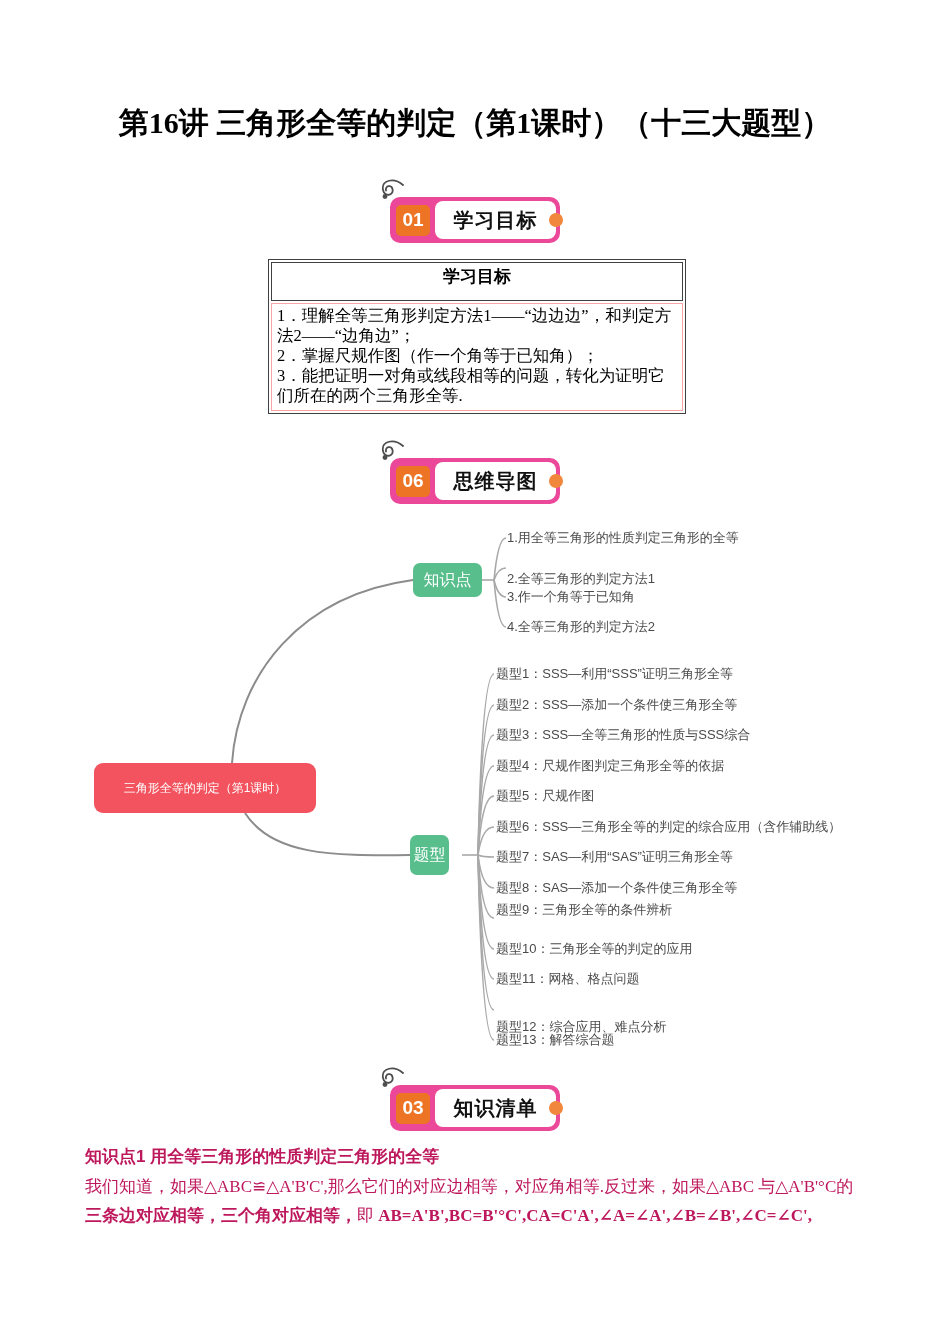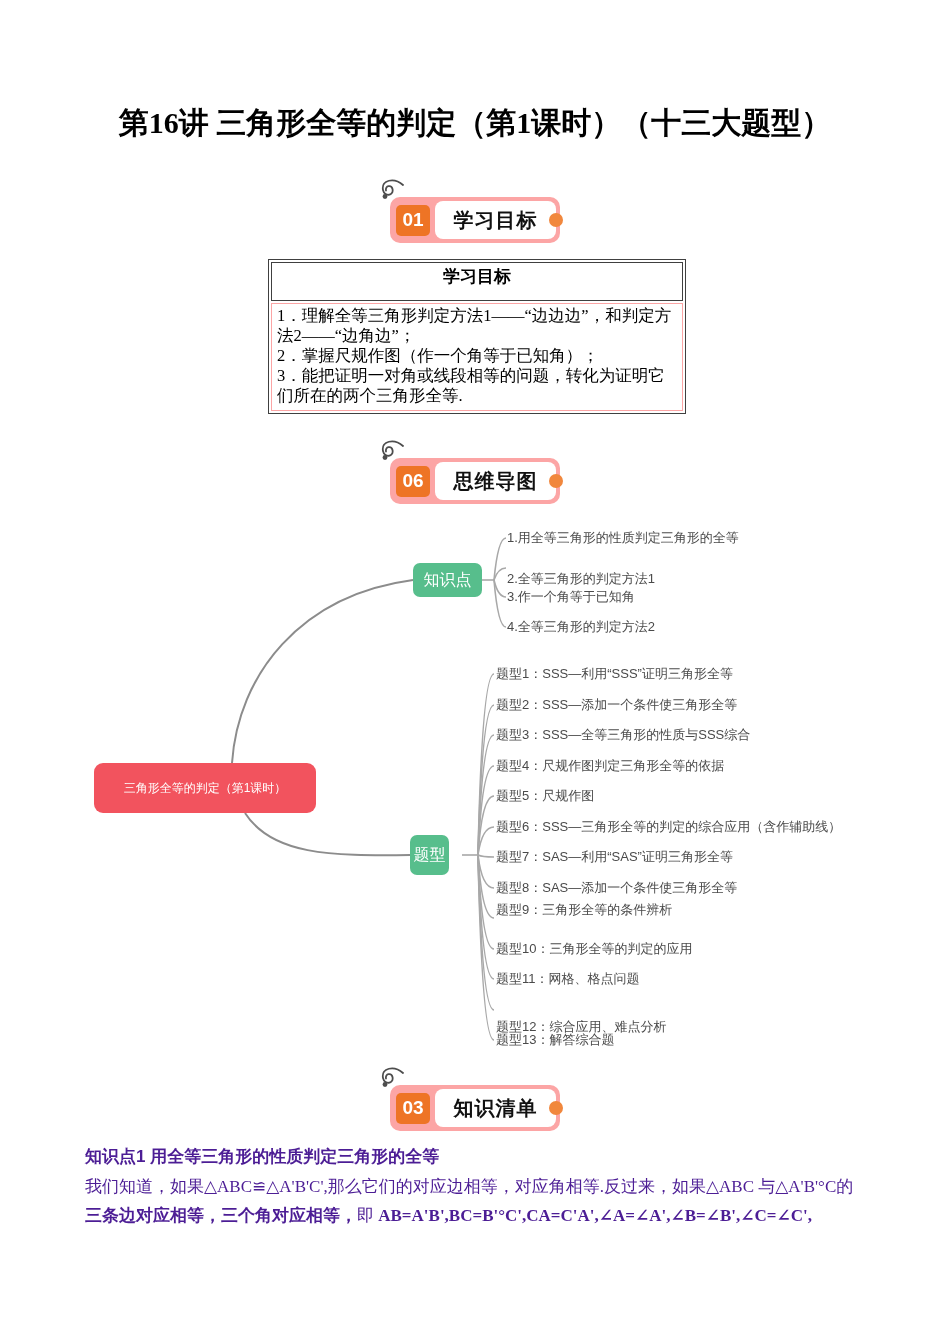--- a/index.html
+++ b/index.html
@@ -7,21 +7,21 @@
         font-family:"Liberation Sans","DejaVu Sans",sans-serif;}
 
   
   .doc-title{position:absolute;top:103px;left:0;width:100%;text-align:center;
              font-family:"Liberation Serif","DejaVu Serif",serif;
              font-size:30px;font-weight:bold;color:#000;}
 
   
   .badge-wrap{position:absolute;left:50%;transform:translateX(-50%);width:170px;height:46px;}
   .curl{position:absolute;left:-14px;top:-18px;width:30px;height:30px;}
-  .badge{position:absolute;inset:0;background:#fca5a5;border-radius:10px;
+  .badge{position:absolute;inset:0;background:#ec4899;border-radius:10px;
          display:flex;align-items:center;padding:4px;box-sizing:border-box;}
   .badge-num{width:34px;height:31px;background:#EE7425;border-radius:5px;margin-left:2px;
              color:#fff;font-weight:bold;font-size:19px;display:flex;align-items:center;justify-content:center;}
   .badge-label{position:relative;flex:1;height:38px;margin-left:5px;background:#fff;border-radius:8px;
                display:flex;align-items:center;justify-content:center;
                font-size:20px;font-weight:bold;color:#111;letter-spacing:1px;}
   .badge-label .notch{position:absolute;right:-7px;top:50%;transform:translateY(-50%);
                       width:14px;height:14px;border-radius:50%;background:#F1873D;}
 
   
@@ -36,21 +36,21 @@
   .mindmap{position:absolute;left:0;top:510px;width:950px;height:560px;}
   .mm-lines{position:absolute;left:0;top:0;}
   .mm-root{position:absolute;left:94px;top:253px;width:222px;height:50px;background:#F2535E;
            border-radius:9px;color:#fff;font-size:12px;display:flex;align-items:center;
            justify-content:center;white-space:nowrap;}
   .mm-branch{position:absolute;background:#57BE8C;border-radius:7px;color:#fff;font-size:16px;
              display:flex;align-items:center;justify-content:center;white-space:nowrap;}
   .mm-item{position:absolute;height:18px;line-height:18px;font-size:13px;color:#4a4a4a;white-space:nowrap;}
 
   
-  .knowledge{position:absolute;left:85px;top:1142px;width:810px;color:#4c1d95;}
+  .knowledge{position:absolute;left:85px;top:1142px;width:810px;color:#be185d;}
   .k-heading{font-size:17px;font-weight:bold;line-height:30px;
              font-family:"Liberation Sans","DejaVu Sans",sans-serif;}
   .k-line{font-size:17px;line-height:29px;
           font-family:"Liberation Serif","DejaVu Serif",serif;white-space:nowrap;}
   .k-line .bold-sans{font-weight:bold;font-family:Liberation Sans, sans-serif;margin-top:16px;}
   .k-line .formula{font-weight:bold;font-family:"Liberation Serif","DejaVu Serif",serif;}
 </style>
 </head>
 <body>
 

